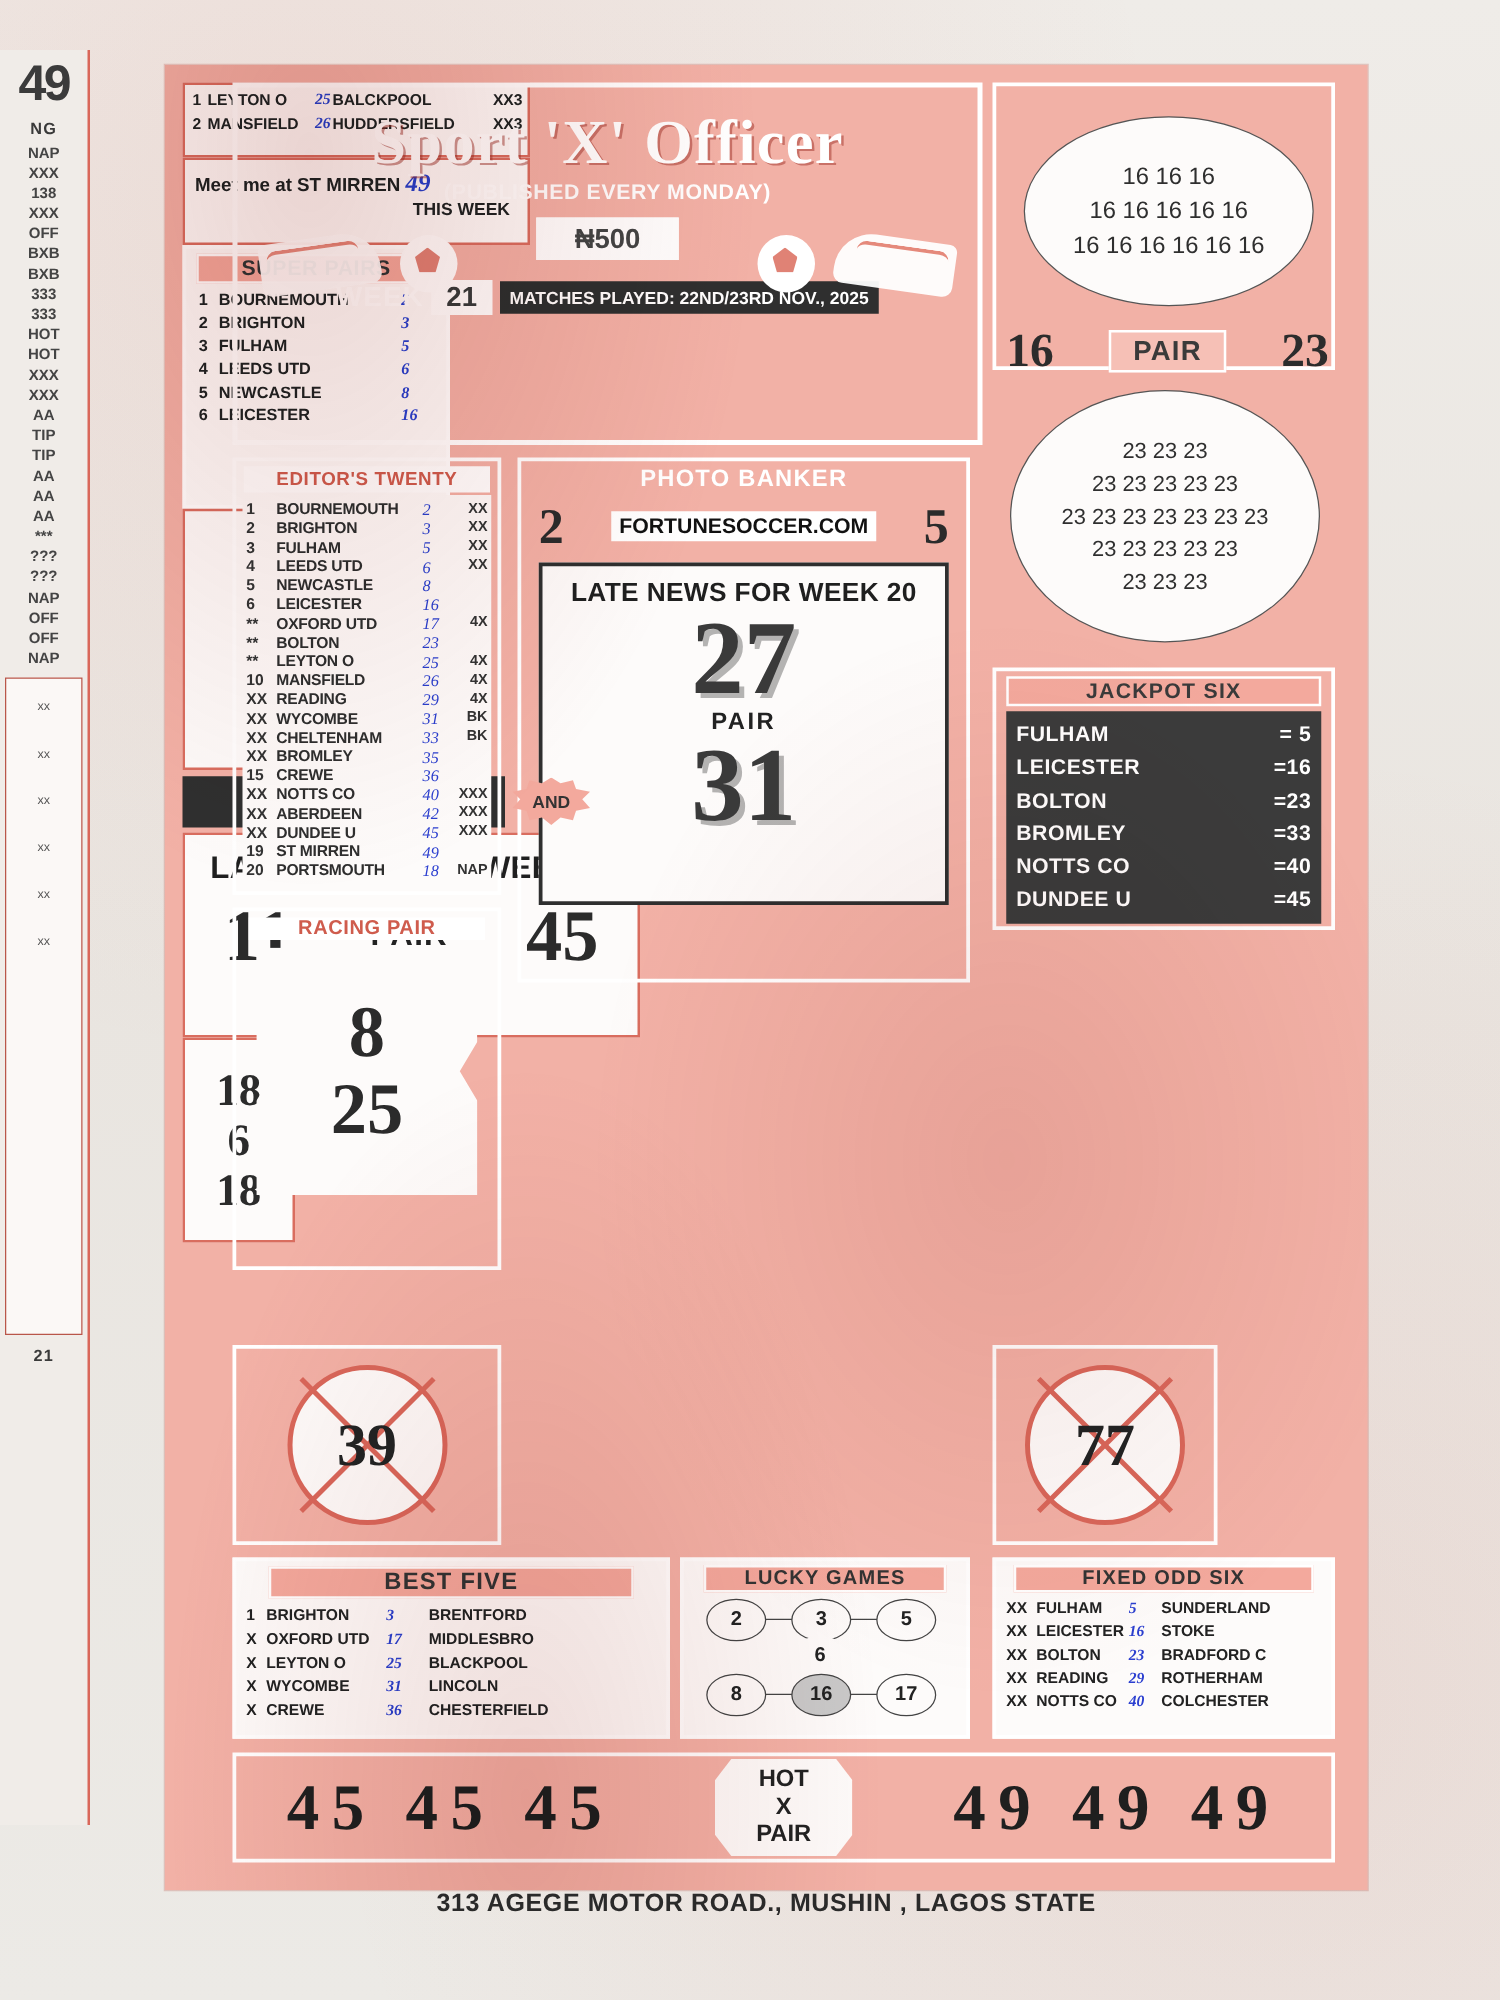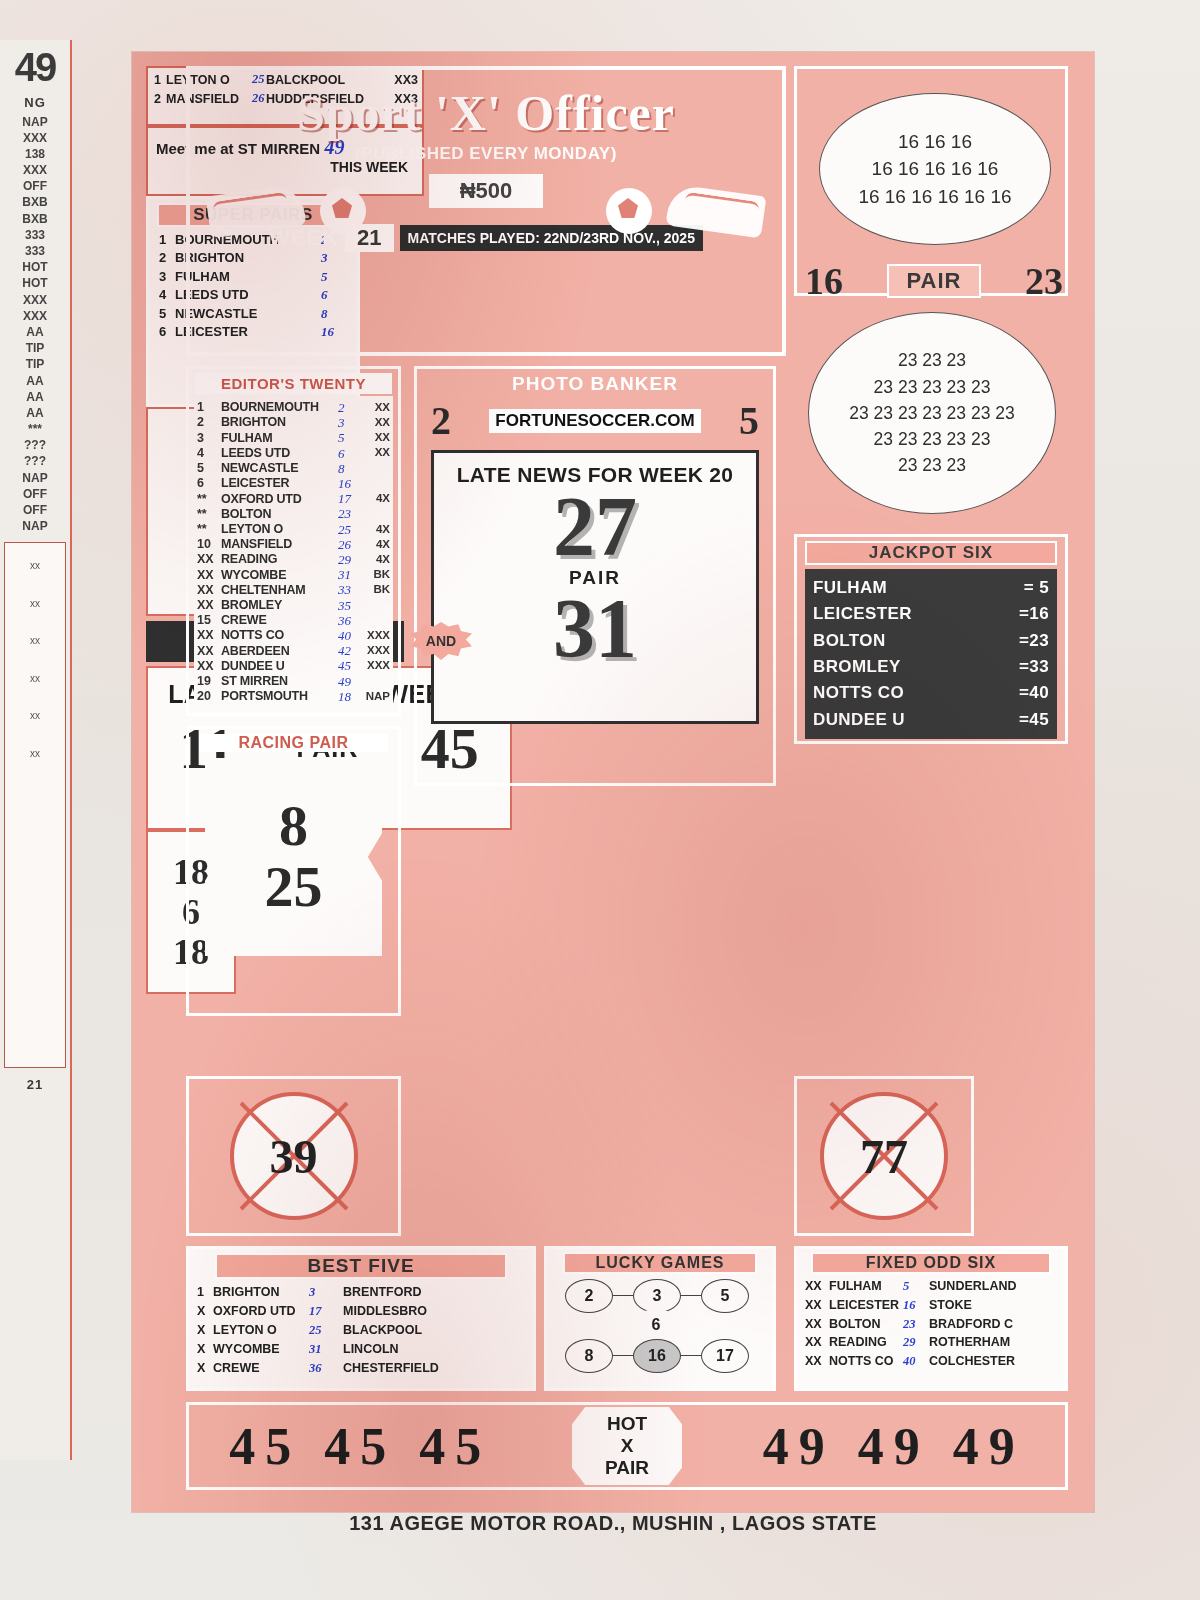--- a/index.html
+++ b/index.html
@@ -707,13 +707,13 @@
       <div>HOT</div>
       <div>X</div>
       <div>PAIR</div>
     </div>
     <div class="trip">49 49 49</div>
   </div>
 
 </div>
 </div>
 
-<div class="address">131 AGEGE MOTOR ROAD., MUSHIN , LAGOS STATE</div>
+<div class="address">313 AGEGE MOTOR ROAD., MUSHIN , LAGOS STATE</div>
 
 </body></html>

